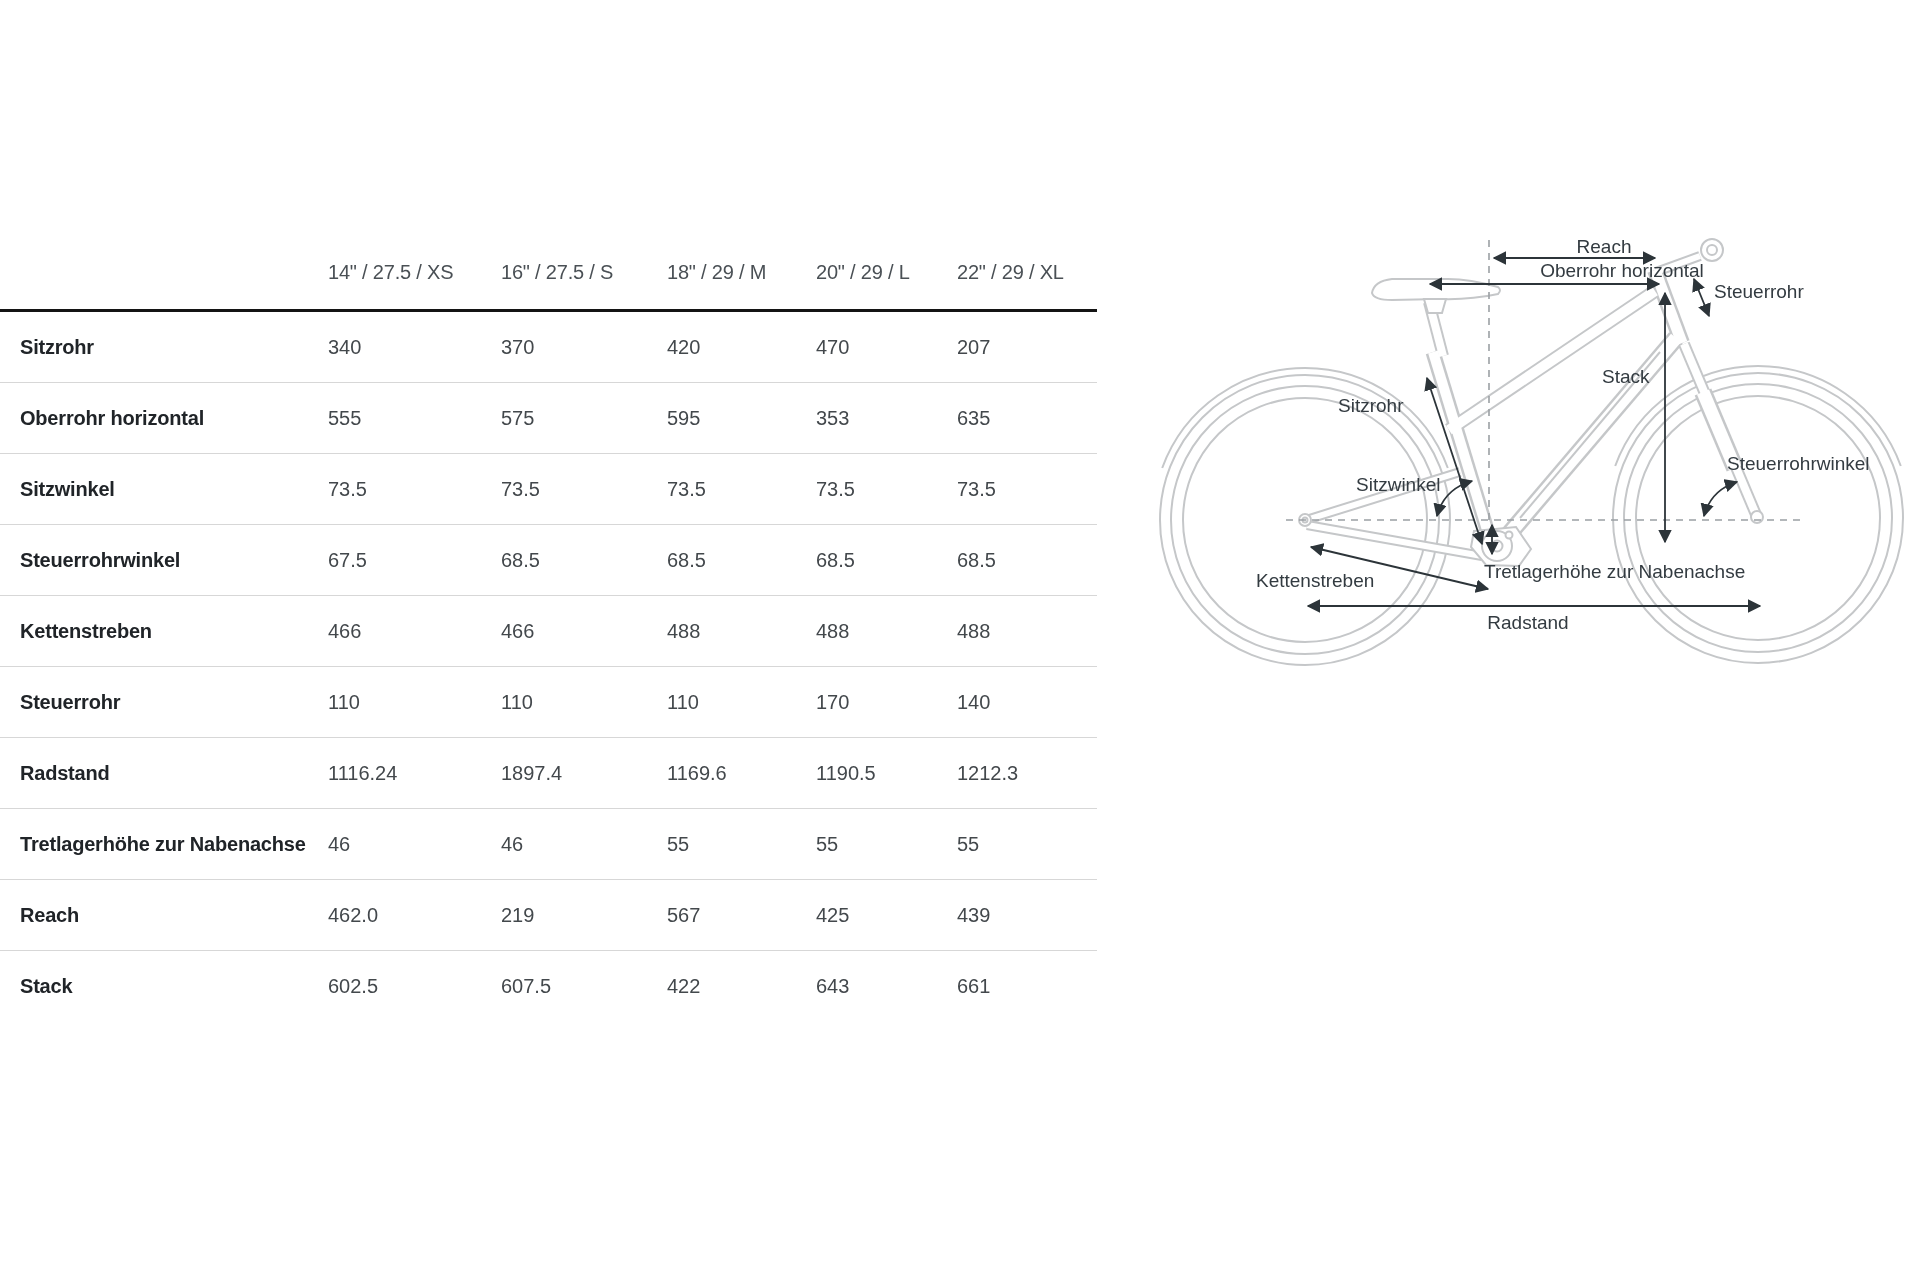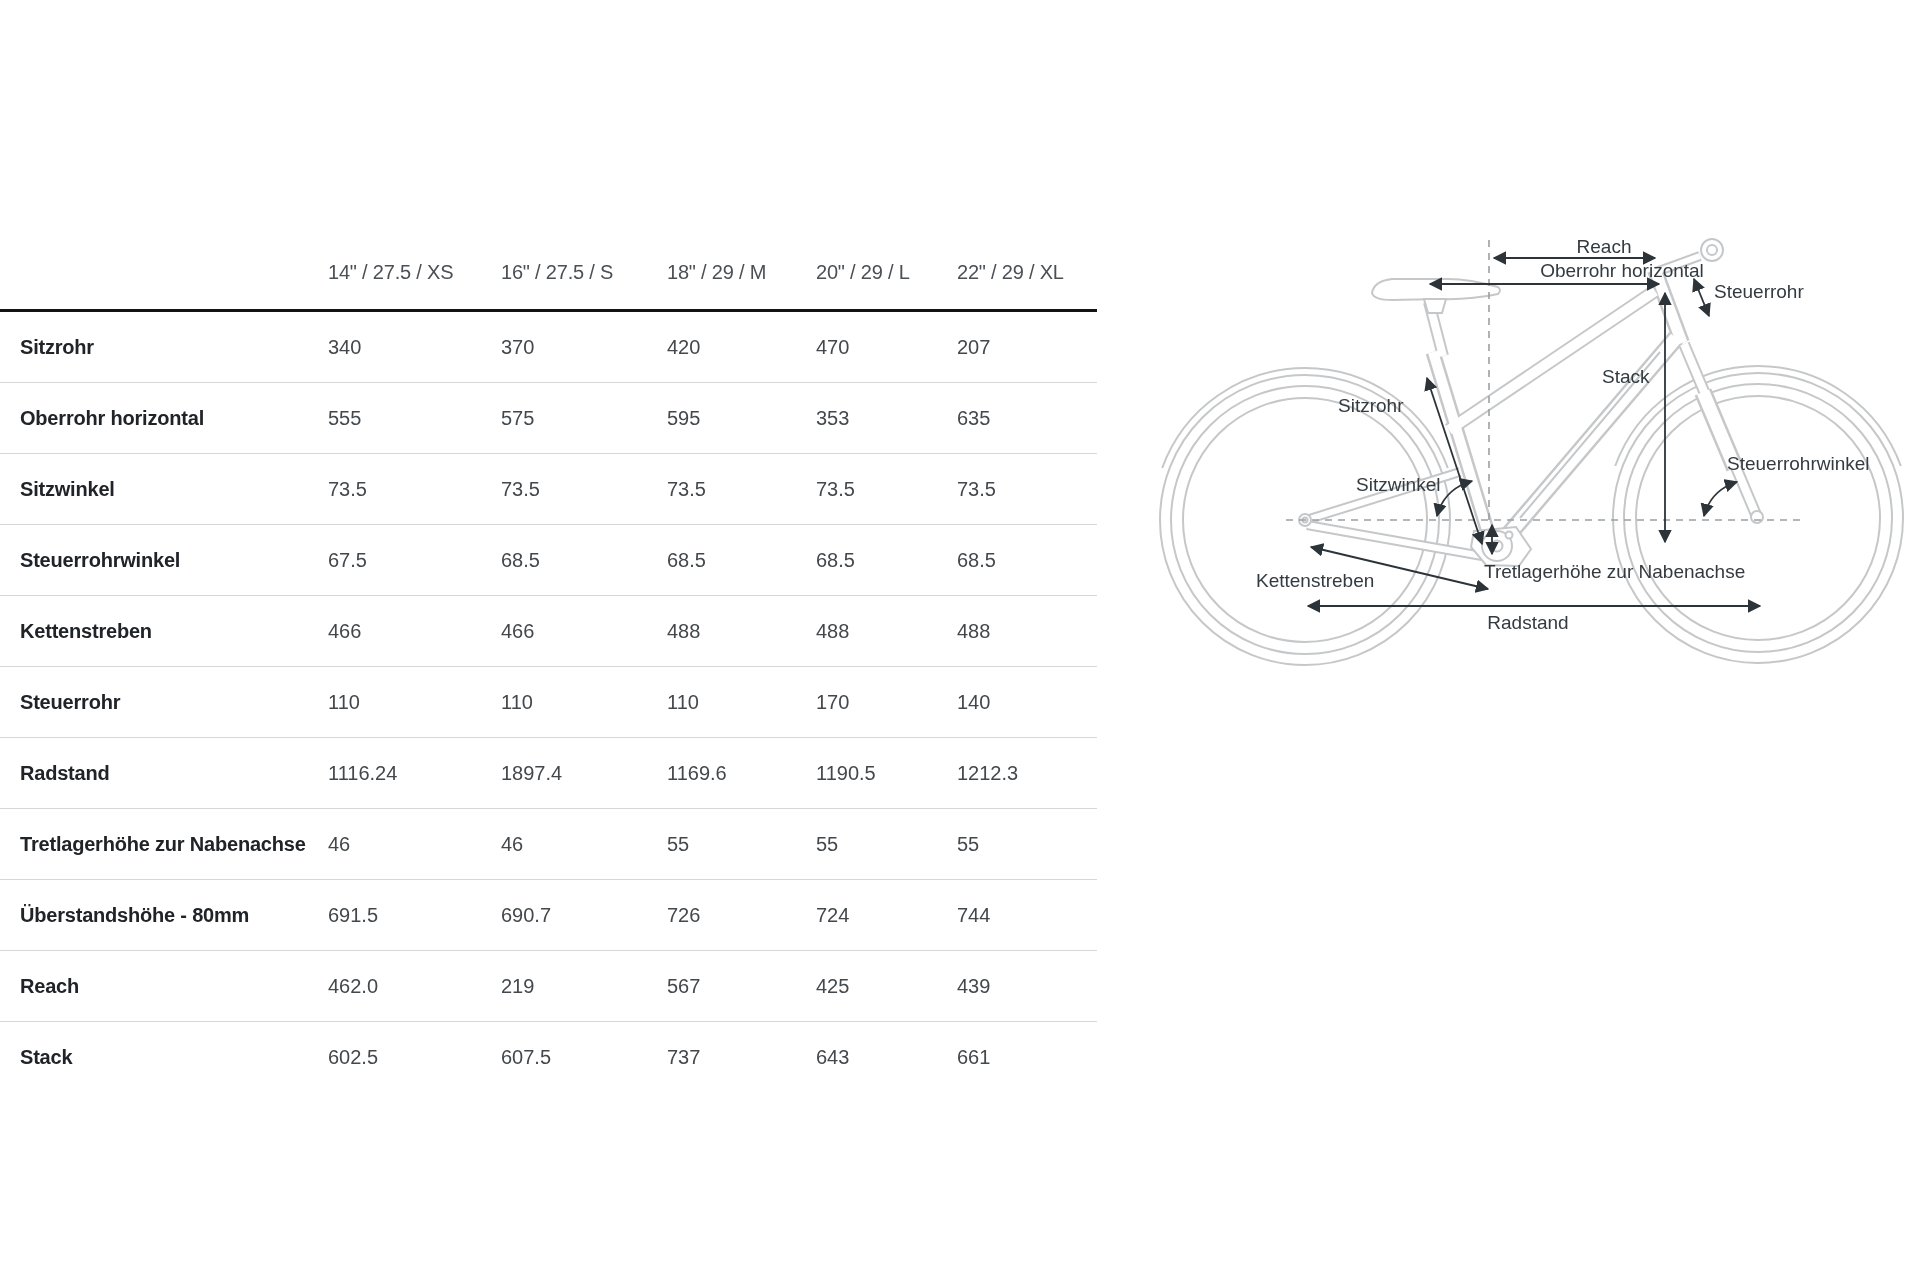--- a/index.html
+++ b/index.html
@@ -111,40 +111,32 @@
         </tr>
         <tr>
           <td class="rowlabel">Tretlagerhöhe zur Nabenachse</td>
           <td>46</td>
           <td>46</td>
           <td>55</td>
           <td>55</td>
           <td>55</td>
         </tr>
         <tr>
-          <td class="rowlabel">Überstandshöhe - 80mm</td>
-          <td>691.5</td>
-          <td>690.7</td>
-          <td>726</td>
-          <td>724</td>
-          <td>744</td>
-        </tr>
-        <tr>
           <td class="rowlabel">Reach</td>
           <td>462.0</td>
           <td>219</td>
           <td>567</td>
           <td>425</td>
           <td>439</td>
         </tr>
         <tr>
           <td class="rowlabel">Stack</td>
           <td>602.5</td>
           <td>607.5</td>
-          <td>737</td>
+          <td>422</td>
           <td>643</td>
           <td>661</td>
         </tr>
       </tbody>
   </table>
 
   <svg id="bike-svg" width="770" height="460" viewBox="1150 230 770 460">
     <defs>
       <marker id="ah" viewBox="0 0 10 10" refX="9" refY="5" markerWidth="7.5" markerHeight="7.5" orient="auto-start-reverse">
         <path d="M0,0 L10,5 L0,10 Z" fill="#2c3439"></path>

